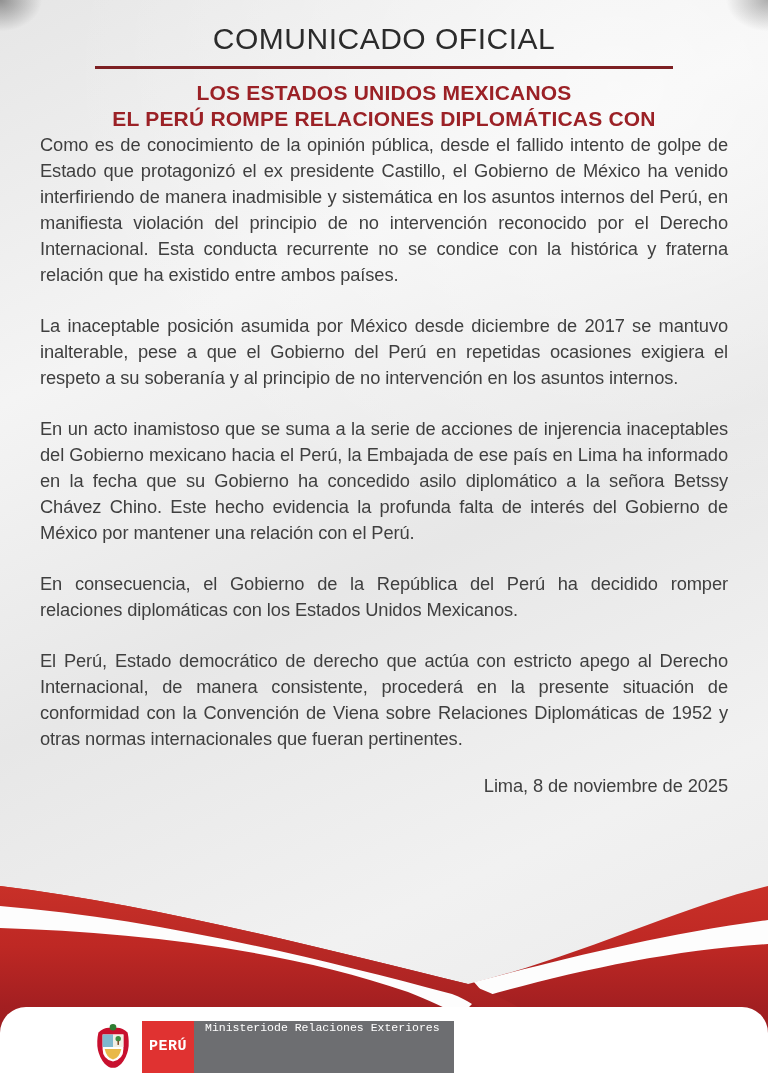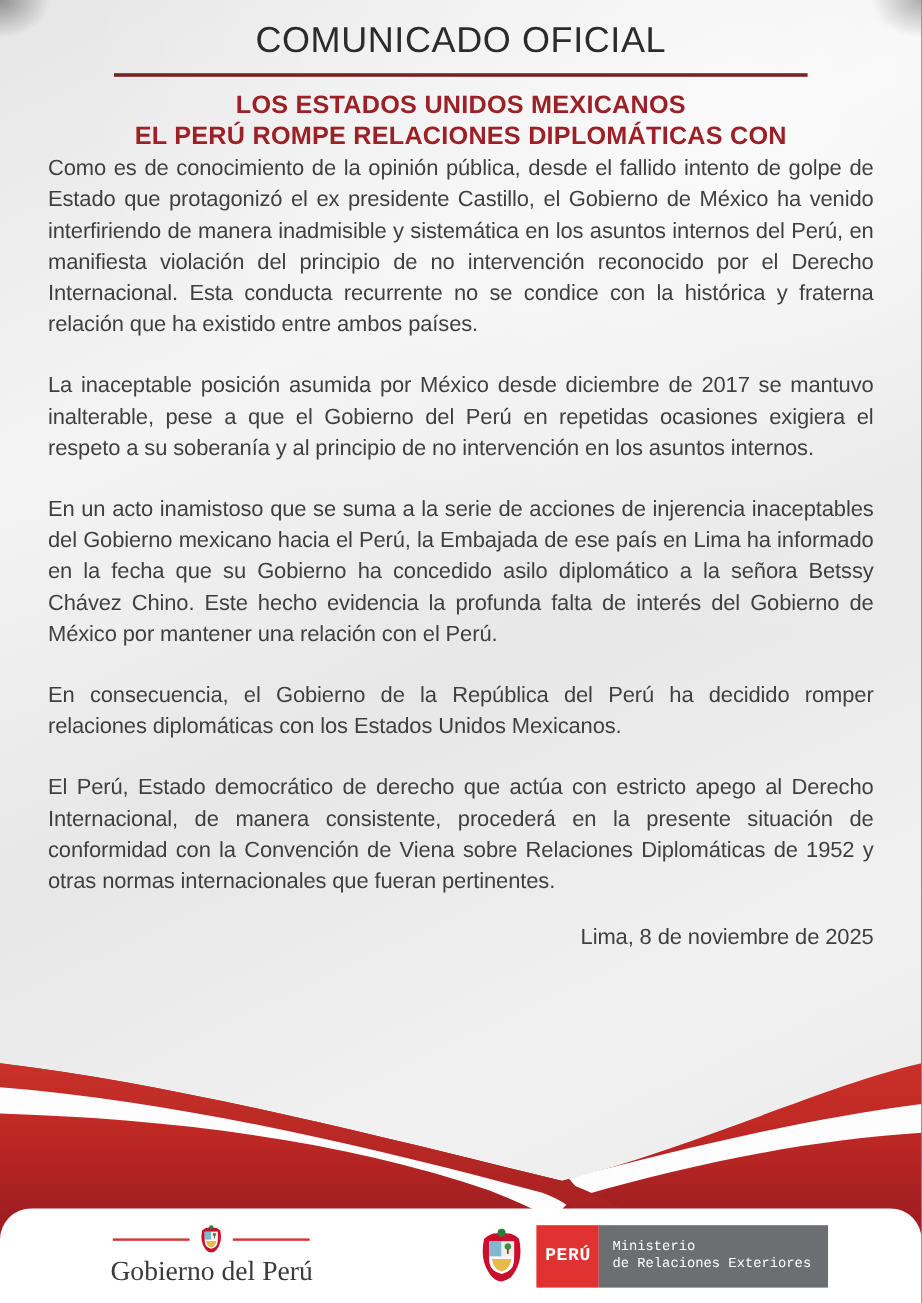--- a/index.html
+++ b/index.html
@@ -11,21 +11,21 @@
     font-family:"Liberation Sans","DejaVu Sans",sans-serif;
     background:
       radial-gradient(60px 45px at 0% 0%, rgba(40,40,40,.45), transparent 70%),
       radial-gradient(60px 45px at 100% 0%, rgba(40,40,40,.35), transparent 70%),
       radial-gradient(120% 70% at 80% 8%, rgba(255,255,255,.55) 0%, rgba(255,255,255,0) 60%),
       linear-gradient(155deg,#e6e6e6 0%,#f4f4f4 28%,#e7e7e7 52%,#f1f1f1 76%,#e9e9e9 100%);
   }
   
   .header{padding-top:14px;}
   .title{
-    margin:0;text-align:center;
+    margin:5px;text-align:center;
     font-size:30px;font-weight:400;color:#2b2b2b;
     letter-spacing:.5px;line-height:40px;
   }
   .divider{
     width:578px;height:3px;margin:7px auto 11px;
     background:#7d2023;border:none;
   }
   .subtitle{
     text-align:center;font-weight:700;color:#9b2126;
     font-size:21px;line-height:26px;letter-spacing:.2px;
@@ -57,21 +57,21 @@
   }
   .mre-logo{display:flex;align-items:center;height:52px;font-family:Liberation Mono, monospace;}
   .mre-crest{width:42px;height:50px;margin-right:8px;}
   .mre-red{
     width:52px;height:52px;background:#e03231;color:#ffffff;
     display:flex;align-items:center;justify-content:center;
     font-weight:700;font-size:15px;letter-spacing:.5px;
   }
   .mre-gray{
     height:52px;background:#6d6e71;color:#ffffff;
-    display:flex;flex-direction:column;justify-content:center;
+    display:flex;flex-direction:row;justify-content:center;
     padding:0 14px 0 11px;font-size:11.5px;line-height:14px;
   }
 </style>
 </head>
 <body>
 
 <div class="page">
 
   <div class="header">
     <h1 class="title">COMUNICADO OFICIAL</h1>
@@ -110,37 +110,20 @@
 
       <path d="M768,44 C660,58 560,84 474,106 L486,120 C570,96 670,74 768,68 Z" fill="#fdfdfd"></path>
 
       <path d="M0,10 C150,28 320,72 468,108 C495,118 515,128 535,142 L515,152 C495,138 475,128 452,118 C310,80 150,42 0,30 Z" fill="url(#gradBand)"></path>
 
       <path d="M0,30 C150,42 310,80 452,118 C460,121 466,124 472,128 L460,140 C446,132 428,124 408,116 C280,72 130,56 0,52 Z" fill="#fdfdfd"></path>
     </svg>
 
     <div class="card">
 
-      <div class="gob-logo">
-        <div class="gob-top">
-          <span class="gob-line"></span>
-          <svg width="22" height="26" viewBox="0 0 40 48" aria-hidden="true">
-            <path d="M6,10 Q2,28 12,40 Q20,48 28,40 Q38,28 34,10 Q28,4 20,6 Q12,4 6,10Z" fill="#c8102e"></path>
-            <circle cx="20" cy="5" r="3.2" fill="#2e7d32"></circle>
-            <path d="M10,12 h20 v14 q0,10 -10,12 q-10,-2 -10,-12 Z" fill="#ffffff"></path>
-            <rect x="10" y="12" width="10" height="12" fill="#7fb9cf"></rect>
-            <rect x="20" y="12" width="10" height="12" fill="#f2efe6"></rect>
-            <path d="M12,26 h16 q-2,9 -8,10 q-6,-1 -8,-10Z" fill="#e9b949"></path>
-            <circle cx="25" cy="16" r="2.6" fill="#3e8e41"></circle>
-            <rect x="24.3" y="18" width="1.4" height="4" fill="#7a4a21"></rect>
-          </svg>
-          <span class="gob-line"></span>
-        </div>
-        <div class="gob-text">Gobierno del Perú</div>
-      </div>
 
       <div class="mre-logo">
         <svg class="mre-crest" viewBox="0 0 40 48" aria-hidden="true">
           <path d="M6,10 Q2,28 12,40 Q20,48 28,40 Q38,28 34,10 Q28,4 20,6 Q12,4 6,10Z" fill="#c8102e"></path>
           <circle cx="20" cy="5" r="3.2" fill="#2e7d32"></circle>
           <path d="M10,12 h20 v14 q0,10 -10,12 q-10,-2 -10,-12 Z" fill="#ffffff"></path>
           <rect x="10" y="12" width="10" height="12" fill="#7fb9cf"></rect>
           <rect x="20" y="12" width="10" height="12" fill="#f2efe6"></rect>
           <path d="M12,26 h16 q-2,9 -8,10 q-6,-1 -8,-10Z" fill="#e9b949"></path>
           <circle cx="25" cy="16" r="2.6" fill="#3e8e41"></circle>

